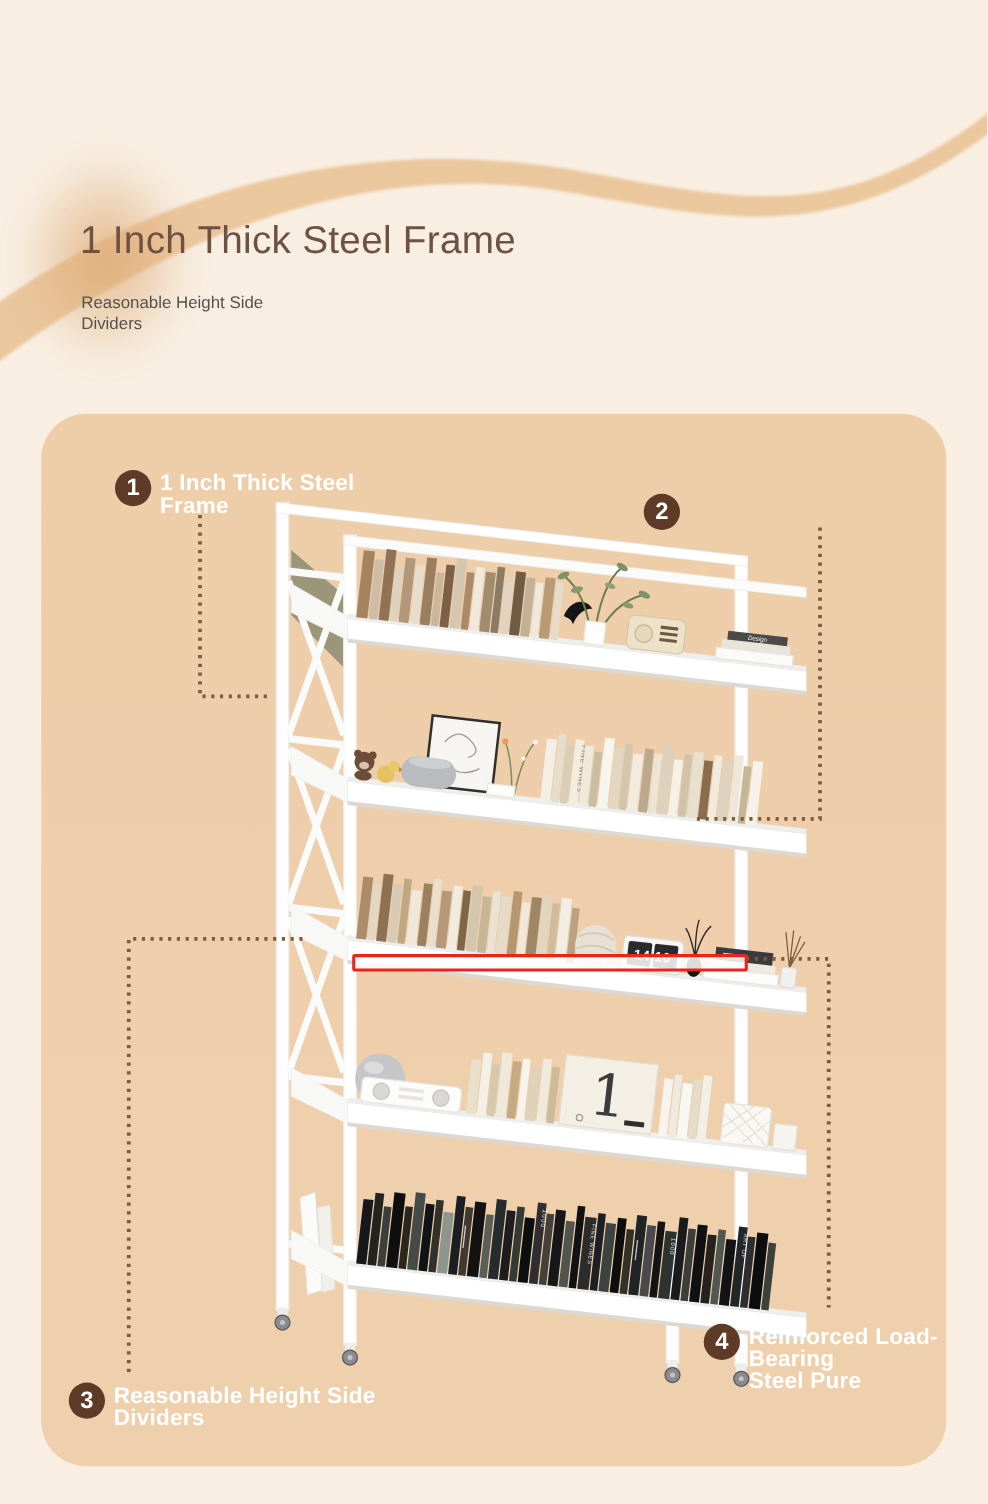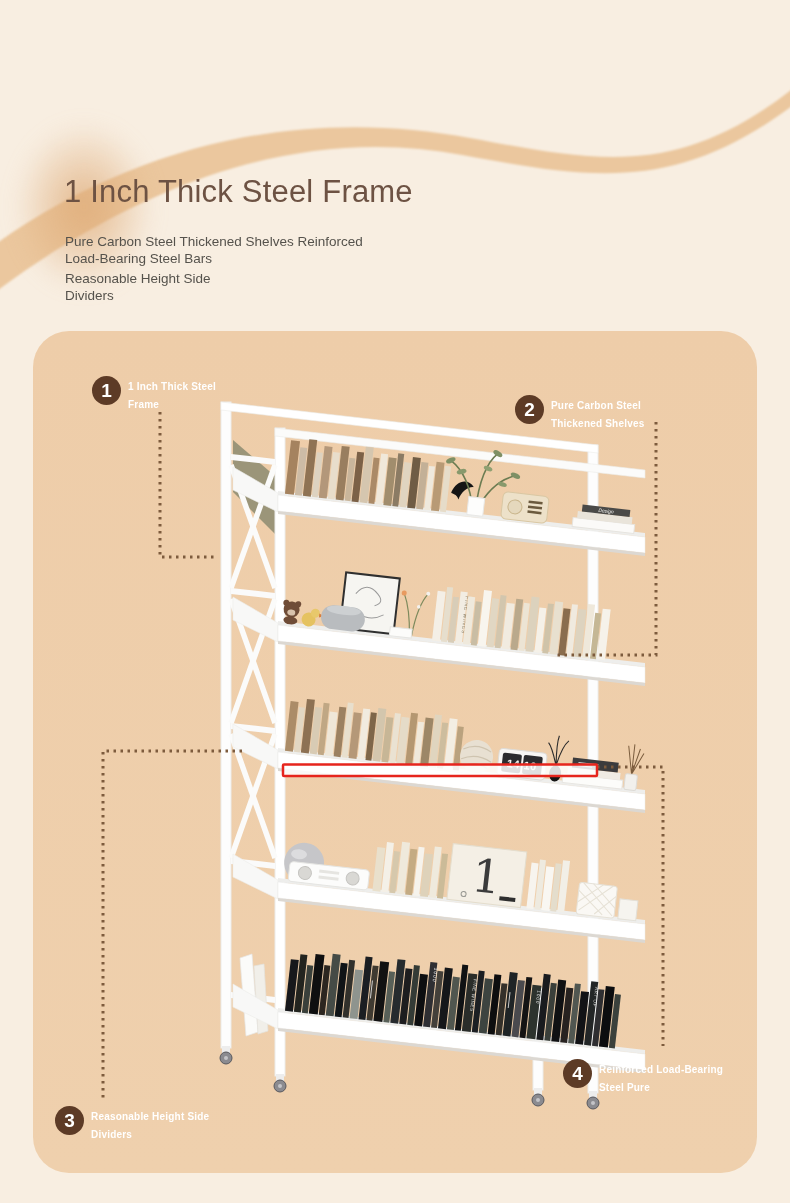--- a/index.html
+++ b/index.html
@@ -15,43 +15,41 @@
   .subtitle p{margin:0 0 3px 0;font-size:13.5px;line-height:17px;font-weight:500;
     color:#55524c;white-space:pre-line;}
   .panel{position:absolute;left:33px;top:293px;width:724px;height:842px;border-radius:36px;
     background:linear-gradient(180deg,#eecda9 0%,#efd0ad 100%);z-index:1;}
   .photo-svg{position:absolute;left:200px;top:350px;z-index:2;}
   .annot-svg{position:absolute;left:0;top:0;z-index:3;}
   .callout{position:absolute;display:flex;gap:7px;align-items:flex-start;z-index:5;}
   .badge{width:29px;height:29px;border-radius:50%;background:#5d3b26;color:#ffffff;
     font-weight:700;font-size:19px;display:flex;align-items:center;justify-content:center;
     flex:0 0 auto;}
-  .callout-label{color:#ffffff;font-weight:700;font-size:10px;line-height:17.5px;
+  .callout-label{color:#ffffff;font-weight:700;font-size:18px;line-height:17.5px;
     white-space:pre-line;padding-top:2px;letter-spacing:.2px;}
 </style>
 </head>
 <body>
 
 <div class="stage">
 
   <svg class="swirl" width="790" height="280" viewBox="0 0 790 280">
     <defs>
         <filter id="soft">
           <feGaussianBlur stdDeviation="1.1"></feGaussianBlur>
         </filter>
       </defs>
     <path filter="url(#soft)" fill="#ebc79e" d="M -10 210 C 150 95, 320 72, 470 100 C 600 124, 680 142, 800 45
          L 800 62 C 676 158, 590 140, 462 117 C 318 90, 160 130, -10 258 Z"></path>
   </svg>
   <div class="glow-blob"></div>
 
   <h1 class="page-title">1 Inch Thick Steel Frame</h1>
   <div class="subtitle">
-    <p>Pure Carbon Steel Thickened Shelves Reinforced
-Load-Bearing Steel Bars</p>
     <p>Reasonable Height Side
 Dividers</p>
   </div>
 
   <div class="panel"></div>
 
   <svg class="photo-svg" width="470" height="730" viewBox="0 0 470 730">
     <g>
 
       <polygon points="33,52 75,88 75,146 33,104" fill="#9b9579"></polygon>
@@ -392,22 +390,20 @@
       <span>1</span>
     </div>
     <div class="callout-label">1 Inch Thick Steel
 Frame</div>
   </div>
 
   <div class="callout" style="left:515px;top:357px;">
     <div class="badge">
       <span>2</span>
     </div>
-    <div class="callout-label">Pure Carbon Steel
-Thickened Shelves</div>
   </div>
 
   <div class="callout" style="left:55px;top:1068px;">
     <div class="badge">
       <span>3</span>
     </div>
     <div class="callout-label">Reasonable Height Side
 Dividers</div>
   </div>
 

